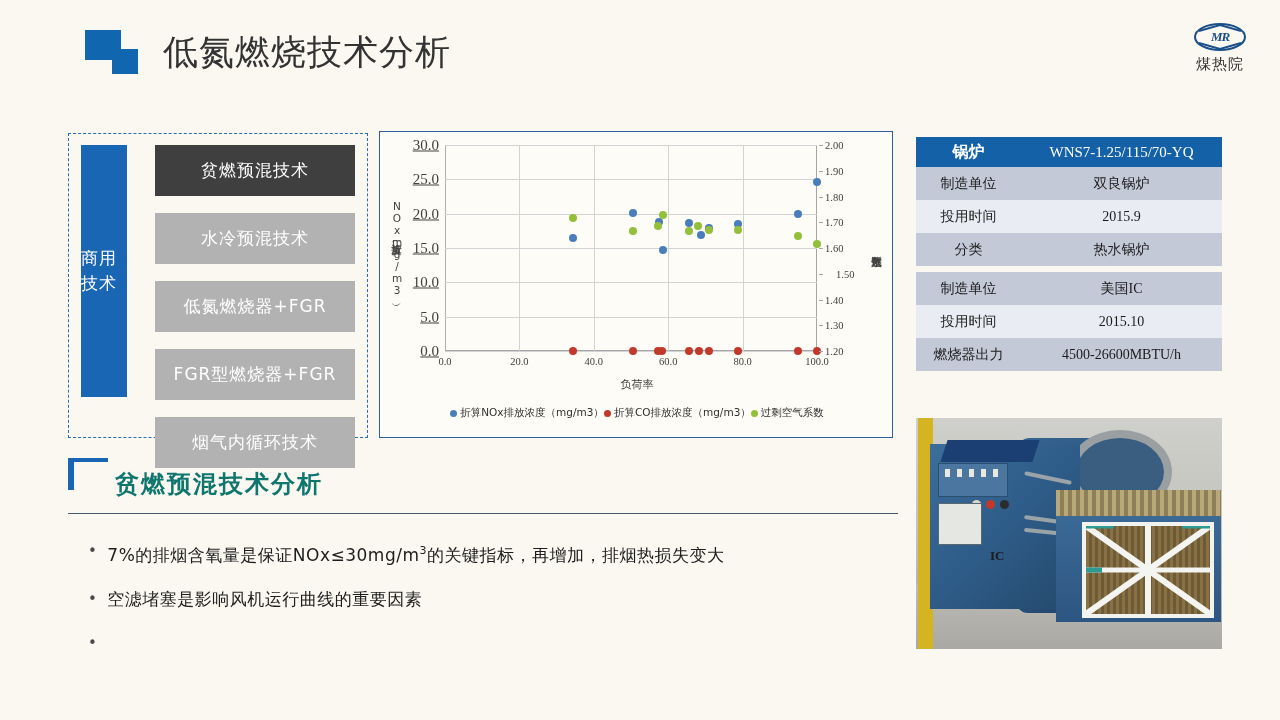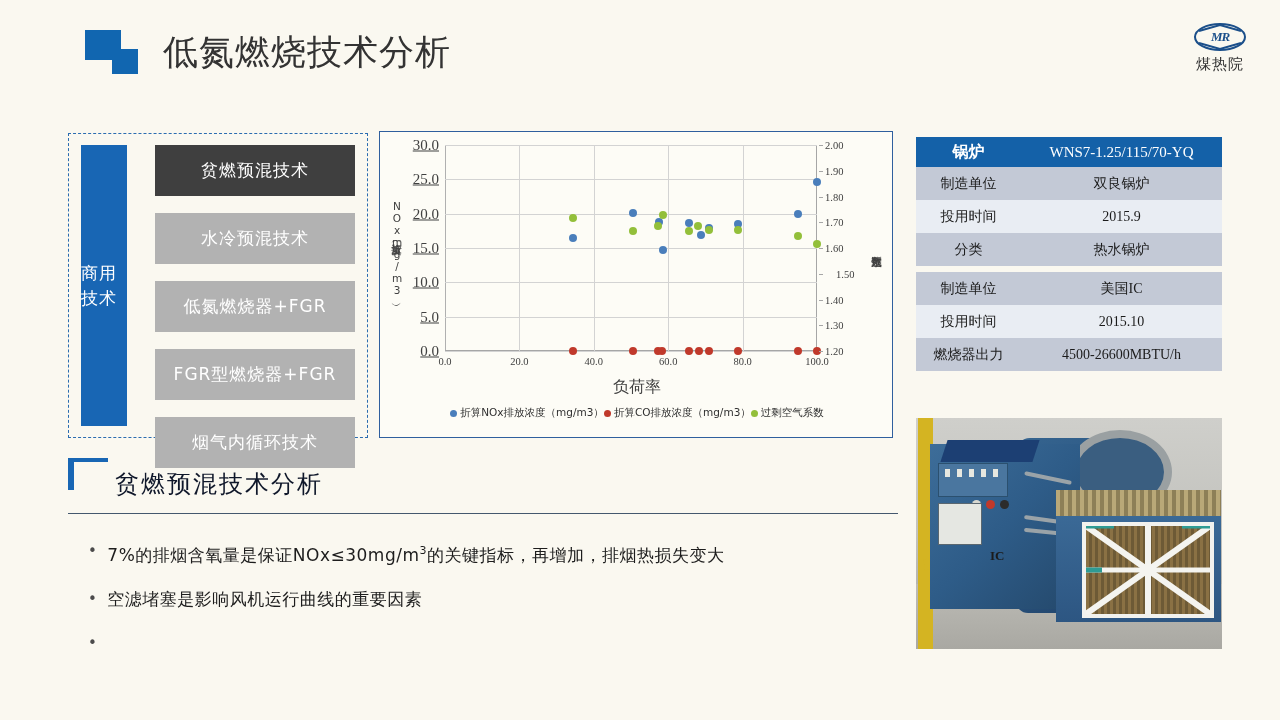--- a/index.html
+++ b/index.html
@@ -32,21 +32,21 @@
   #corp-logo .corp-name{
     margin-top:3px;font-size:15px;color:#333;letter-spacing:1px;
     font-family:"DejaVu Sans","Liberation Sans",sans-serif;
   }
   
   #tech-panel{
     position:absolute;left:68px;top:133px;width:300px;height:305px;
     border:1px dashed #2b6cb0;box-sizing:border-box;
   }
   #tech-label{
-    position:absolute;left:12px;top:11px;width:46px;height:281px;
+    position:absolute;left:12px;top:11px;width:46px;height:252px;
     background:#1866b4;color:#ffffff;
     display:flex;flex-direction:column;align-items:center;justify-content:center;
     font-size:17px;line-height:25px;letter-spacing:1px;
     font-family:"DejaVu Sans","Liberation Sans",sans-serif;
   }
   #tech-list{position:absolute;left:86px;top:11px;width:200px;}
   .tech-item{
     height:51px;margin-bottom:17px;
     display:flex;align-items:center;justify-content:center;
     color:#ffffff;font-size:17px;letter-spacing:1px;
@@ -84,21 +84,21 @@
     font-family:"DejaVu Sans","Liberation Sans",sans-serif;white-space:nowrap;
   }
   #ylabel-right{
     position:absolute;right:6px;top:13px;width:18px;height:206px;
     display:flex;align-items:center;justify-content:center;
     font-size:10.5px;color:#404040;
     writing-mode:vertical-rl;text-orientation:upright;
     font-family:"DejaVu Sans","Liberation Sans",sans-serif;white-space:nowrap;
   }
   #xlabel{position:absolute;left:0;top:245px;width:514px;text-align:center;
-    font-size:16px;color:#404040;font-family:Liberation Serif, serif;}
+    font-size:11px;color:#404040;font-family:Liberation Serif, serif;}
   #chart-legend{
     position:absolute;left:0;top:274px;width:514px;
     display:flex;align-items:center;justify-content:center;
     font-size:10.5px;color:#303030;
     font-family:"DejaVu Sans","Liberation Sans",sans-serif;
   }
   #chart-legend .lg{display:flex;align-items:center;gap:3px;white-space:nowrap;}
   #chart-legend .mk{width:7px;height:7px;border-radius:50%;display:inline-block;}
   
   .spec-table{position:absolute;left:916px;width:306px;
@@ -145,22 +145,22 @@
   #photo .filter{position:absolute;left:26px;top:32px;width:132px;height:96px;
     background:repeating-linear-gradient(90deg,#8a7144 0px,#8a7144 3px,#6d5a36 3px,#6d5a36 6px);
     border:4px solid #f2f2ee;box-sizing:border-box;}
   #photo .pipe{position:absolute;background:#9aa3a8;height:4px;border-radius:2px;}
   #photo .logoic{position:absolute;left:74px;top:130px;font-size:13px;font-weight:bold;
     color:#1b1b1b;font-family:"Liberation Serif","DejaVu Serif",serif;}
   
   #section{position:absolute;left:68px;top:458px;width:830px;}
   #sec-corner{position:absolute;left:0;top:0;width:40px;height:32px;
     border-left:6px solid #1866b4;border-top:4px solid #1866b4;box-sizing:border-box;}
-  #sec-title{position:absolute;left:47px;top:10px;font-size:24px;font-weight:normal;
-    color:#0f172a;letter-spacing:2px;
+  #sec-title{position:absolute;left:47px;top:10px;font-size:24px;font-weight:bold;
+    color:#0f766e;letter-spacing:2px;
     font-family:"DejaVu Sans","Liberation Sans",sans-serif;white-space:nowrap;}
   #sec-rule{position:absolute;left:0;top:55px;width:830px;height:1px;background:#44586e;}
   #bullets{position:absolute;left:88px;top:540px;width:810px;}
   .bullet{display:flex;align-items:flex-start;margin-bottom:22px;
     font-size:17px;color:#1d1d1d;letter-spacing:0.5px;
     font-family:"DejaVu Sans","Liberation Sans",sans-serif;}
   .bullet .bdot{margin-right:10px;color:#4b4b4b;font-size:15px;line-height:22px;}
   .bullet .btxt{line-height:22px;white-space:nowrap;}
   sup{font-size:11px;vertical-align:super;}
 </style>

